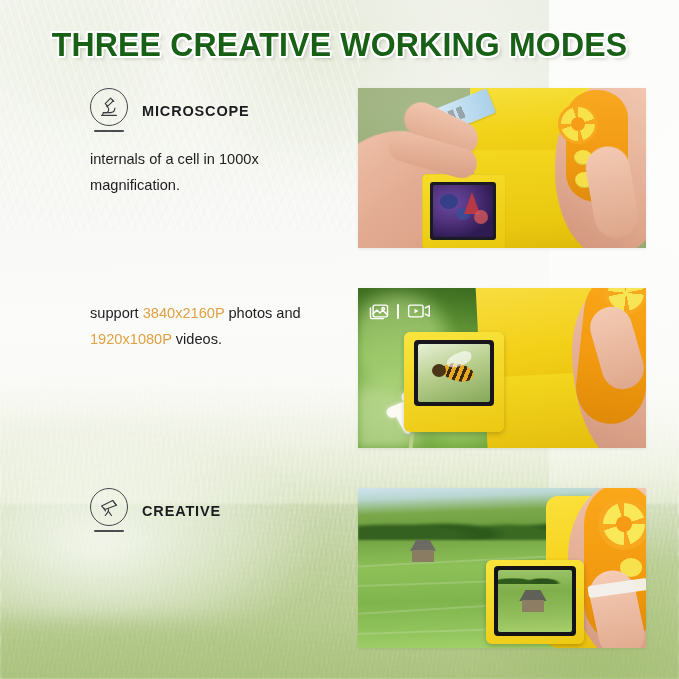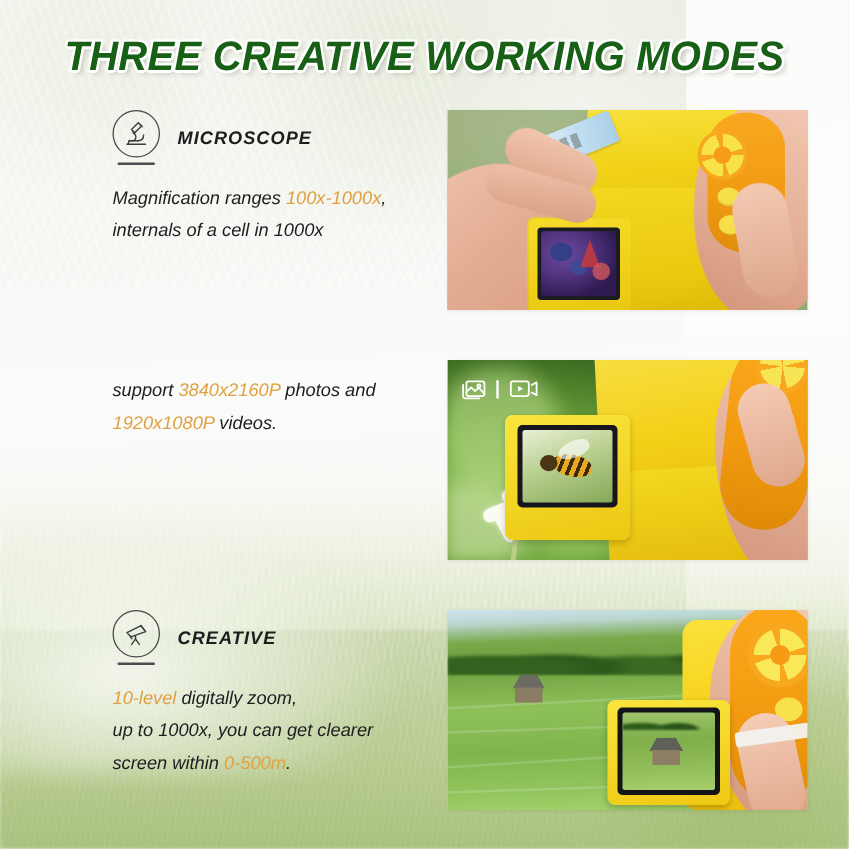--- a/index.html
+++ b/index.html
@@ -65,21 +65,21 @@
     position:absolute;right:-30px;bottom:-20px;width:300px;height:200px;
     background:radial-gradient(ellipse at 60% 70%, rgba(152,182,96,.40) 0%, rgba(180,203,132,.18) 50%, rgba(255,255,255,0) 78%);
     filter:blur(9px);
   }
   .bg-right-wash{
     position:absolute;right:0;top:0;width:130px;height:560px;
     background:linear-gradient(180deg, rgba(253,253,252,.92) 0%, rgba(253,253,252,.96) 40%, rgba(250,251,246,.55) 78%, rgba(250,251,246,0) 100%);
   }
 
   
-  #content{position:absolute;inset:0;font-style:italic;}
+  #content{position:absolute;inset:0;}
 
   .title{
     position:absolute;left:0;right:0;top:26px;
     text-align:center;
     font-size:33px;line-height:38px;
     font-weight:bold;
     letter-spacing:.2px;
     color:#176016;
     font-family:"Liberation Sans Narrow","Liberation Sans",sans-serif;
     transform:scaleX(.97);
@@ -262,22 +262,22 @@
               <path d="M13 17.6c3.1 0 4.9-1.9 4.9-4.6"></path>
               <path d="M4.6 20.4h14.8"></path>
               <path d="M6.4 17.6l-1 2.8"></path>
             </svg>
           </div>
           <div class="icon-underline"></div>
         </div>
         <div class="head-label">MICROSCOPE</div>
       </div>
       <div class="body-text">
-        <span class="ln"><span>Magnification ranges </span><span class="hl">100x-1000x</span><span>,</span></span>
         <span class="ln">internals of a cell in 1000x</span>
+        <span class="ln">magnification.</span>
       </div>
     </div>
 
     <div class="photo">
       <div class="p1-bg"></div>
       <div class="hand p1-hand-l"></div>
       <div class="cam-body p1-cam"></div>
       <div class="cam-body p1-cam-low"></div>
       <div class="hand p1-hand-r"></div>
       <div class="cam-body p1-grip">
@@ -373,25 +373,20 @@
               <path d="M6.9 13.4l1.6 2.6"></path>
               <path d="M11.4 13.9v2.4"></path>
               <path d="M11.4 16.3l-3.1 4.2"></path>
               <path d="M11.4 16.3l3.1 4.2"></path>
             </svg>
           </div>
           <div class="icon-underline"></div>
         </div>
         <div class="head-label">CREATIVE</div>
       </div>
-      <div class="body-text">
-        <span class="ln"><span class="hl">10-level</span><span> digitally zoom,</span></span>
-        <span class="ln">up to 1000x, you can get clearer</span>
-        <span class="ln"><span>screen within </span><span class="hl">0-500m</span><span>.</span></span>
-      </div>
     </div>
 
     <div class="photo">
       <div class="p3-bg"></div>
       <div class="p3-trees"></div>
       <div class="p3-terr p3-t1"></div>
       <div class="p3-terr p3-t2"></div>
       <div class="p3-terr p3-t3"></div>
       <div class="p3-terr p3-t4"></div>
       <div class="p3-hut">

